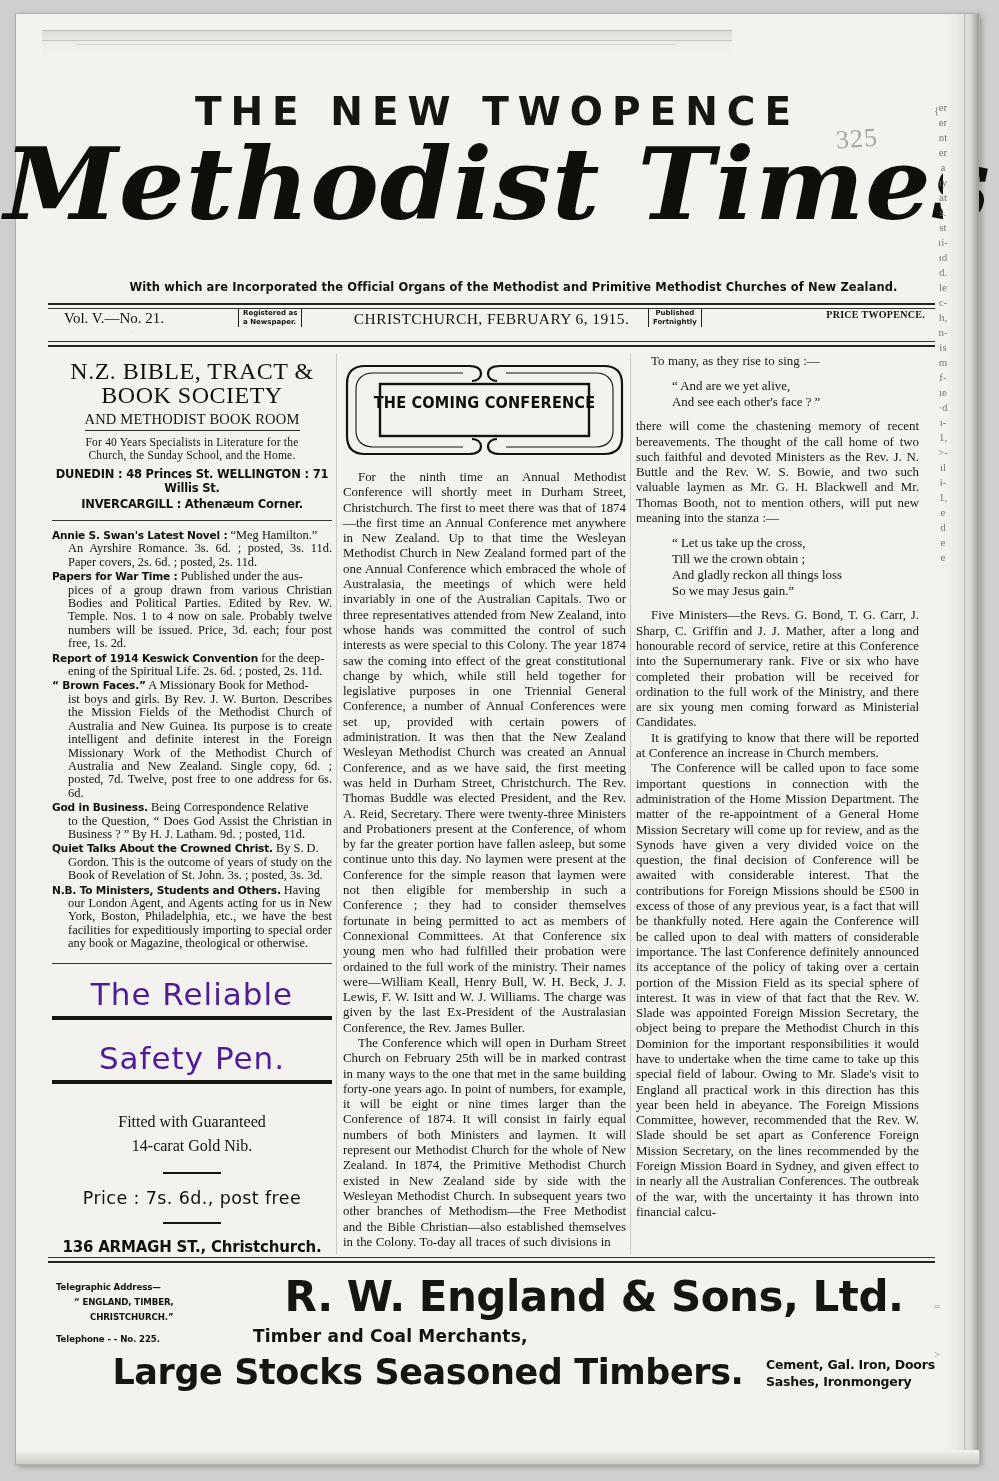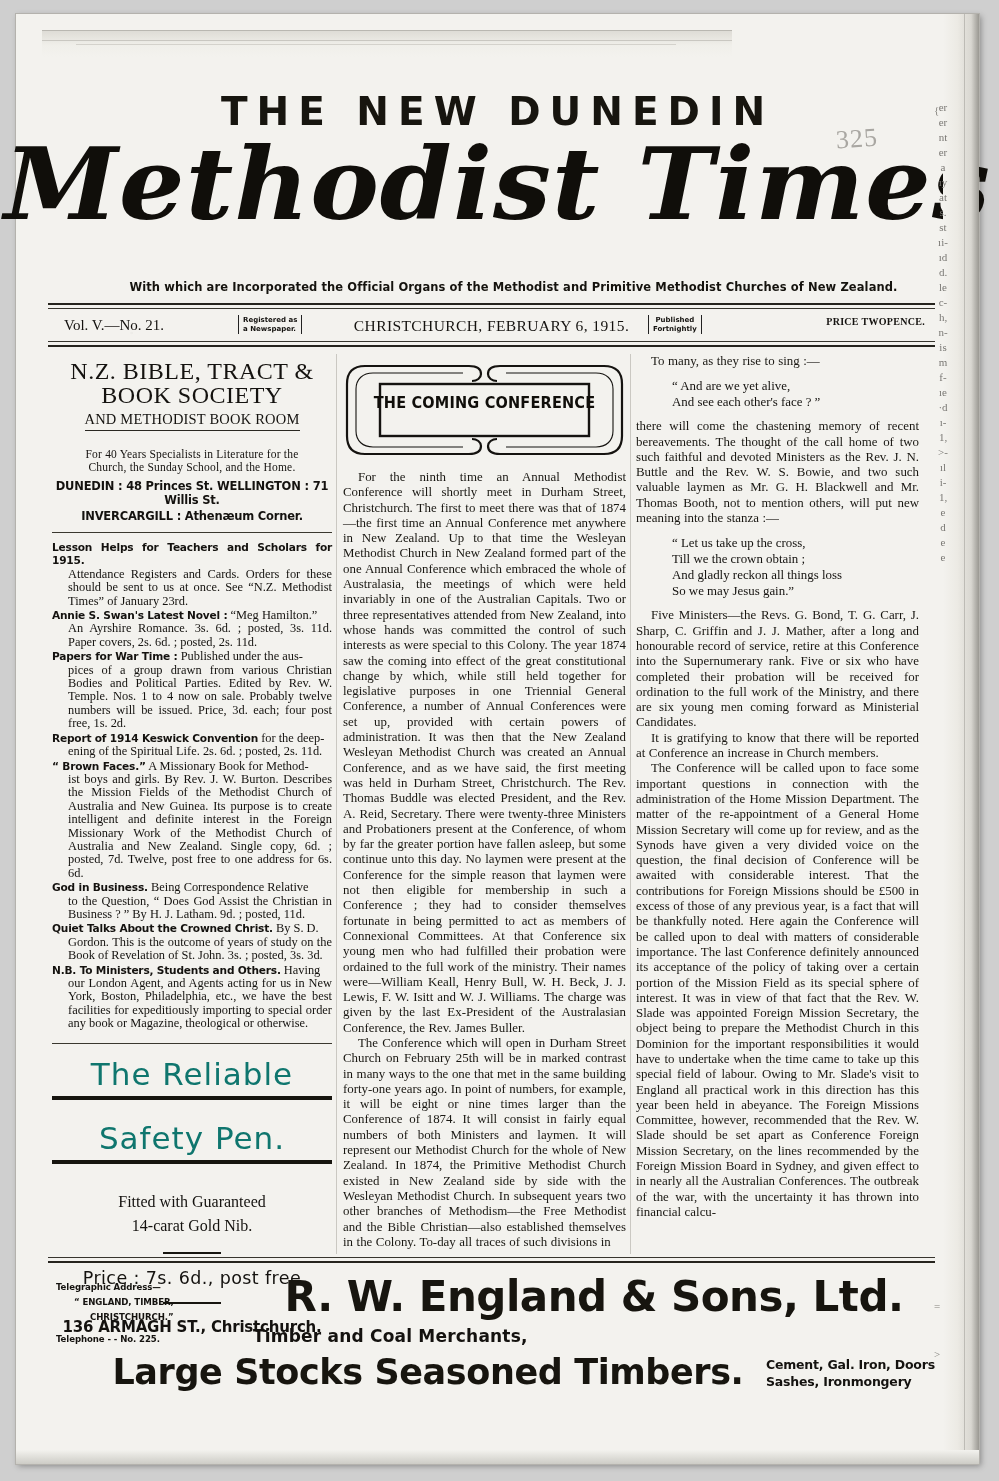--- a/index.html
+++ b/index.html
@@ -59,21 +59,21 @@
   }
   .mast-sub{
     position:absolute;left:16px;top:266px;width:963px;text-align:center;
     font-family:"DejaVu Sans",sans-serif;font-weight:700;font-size:11.5px;
     letter-spacing:.1px;color:#15130e;
   }
   .rule-thick{position:absolute;left:32px;width:887px;height:2px;background:#26241e;}
   .rule-thin{position:absolute;left:32px;width:887px;height:1px;background:#37352e;}
 
   
-  .volbar{position:absolute;left:32px;top:296px;width:887px;height:30px;}
+  .volbar{position:absolute;left:32px;top:289px;width:887px;height:30px;}
   .volbar .vol{position:absolute;left:16px;top:7px;font-size:15px;font-family:"Liberation Serif",serif;}
   .volbar .reg{position:absolute;left:190px;top:5px;font-family:"DejaVu Sans",sans-serif;
     font-size:7px;line-height:8.5px;font-weight:700;border-left:1px solid #222;border-right:1px solid #222;
     padding:1px 4px;}
   .volbar .city{position:absolute;left:50%;top:7px;transform:translateX(-50%);
     font-size:15.5px;letter-spacing:.4px;font-family:"Liberation Serif",serif;}
   .volbar .pub{position:absolute;left:600px;top:5px;font-family:"DejaVu Sans",sans-serif;
     font-size:7px;line-height:8.5px;font-weight:700;border-left:1px solid #222;border-right:1px solid #222;
     padding:1px 4px;text-align:center;}
   .volbar .price{position:absolute;right:10px;top:6px;font-size:10px;font-weight:700;
@@ -87,38 +87,38 @@
   .col-rule{position:absolute;top:340px;width:1px;height:900px;background:#cac8c2;}
 
   
   .ad-title{font-family:"Liberation Serif",serif;font-size:24px;line-height:26px;
     text-align:center;letter-spacing:.5px;margin-top:4px;}
   .ad-sub{font-family:"Liberation Serif",serif;font-size:14.5px;text-align:center;
     letter-spacing:.2px;margin-top:3px;padding-bottom:2px;border-bottom:1px solid #2a2822;
     display:inline-block;}
   .ad-sub-wrap{text-align:center;}
   .ad-smallcaps{font-family:"Liberation Serif",serif;font-size:11.5px;text-align:center;
-    margin-top:17px;line-height:13px;letter-spacing:.2px;}
+    margin-top:5px;line-height:13px;letter-spacing:.2px;}
   .ad-city{font-family:"DejaVu Sans",sans-serif;font-weight:700;font-size:11.5px;
     text-align:center;margin-top:5px;letter-spacing:-.2px;}
   .ad-city2{font-family:"DejaVu Sans",sans-serif;font-weight:700;font-size:11.5px;
     text-align:center;margin-top:2px;letter-spacing:-.2px;}
   .hr-sm{height:1px;background:#3a382f;margin:9px 0 8px 0;}
 
   .bookitem{font-family:"Liberation Serif",serif;font-size:12.4px;line-height:13.4px;
     text-align:justify;margin-bottom:1px;text-indent:0;}
   .bookitem .bt{font-family:"DejaVu Sans",sans-serif;font-weight:700;font-size:10.6px;
     letter-spacing:-.2px;}
   .bookitem .bd{display:block;padding-left:16px;margin-top:0;}
   .bookitem .inl{display:inline;}
 
   
   .pen{margin-top:12px;}
   .pen-l1,.pen-l2{font-family:"DejaVu Sans",sans-serif;font-size:31px;letter-spacing:1px;
-    text-align:center;border-bottom:4px solid #17150f;padding-bottom:4px;color:#0f766e;}
+    text-align:center;border-bottom:4px solid #17150f;padding-bottom:4px;color:#4c1d95;}
   .pen-l2{margin-top:20px;}
   .pen-fit{font-family:"Liberation Serif",serif;font-size:16px;text-align:center;
     margin-top:26px;line-height:24px;}
   .pen-dash{width:58px;height:2px;background:#17150f;margin:14px auto;}
   .pen-price{font-family:"DejaVu Sans",sans-serif;font-size:17.5px;text-align:center;
     letter-spacing:.4px;}
   .pen-firm{font-family:"Liberation Serif",serif;font-size:27px;text-align:center;
     letter-spacing:1px;margin-top:12px;}
   .pen-addr{font-family:"DejaVu Sans",sans-serif;font-weight:700;font-size:15px;
     text-align:center;margin-top:6px;letter-spacing:-.2px;}
@@ -176,21 +176,21 @@
 <div id="scan">
   <div id="paper">
 
     <div class="edge-stack"></div>
     <div class="edge-stack2"></div>
 
     <div id="content">
 
       <div class="pagenum">325</div>
 
-      <div class="mast-top">THE NEW DUNEDIN</div>
+      <div class="mast-top">THE NEW TWOPENCE</div>
       <div class="mast-main">Methodist Times</div>
       <div class="mast-sub">With which are Incorporated the Official Organs of the Methodist and Primitive Methodist Churches of New Zealand.</div>
 
       <div class="rule-thick" style="top:289px"></div>
       <div class="rule-thin" style="top:294px"></div>
 
       <div class="volbar">
         <div class="vol">Vol. V.—No. 21.</div>
         <div class="reg">
           <div>Registered as</div>
@@ -218,24 +218,20 @@
           <div class="ad-sub-wrap"><span class="ad-sub">AND METHODIST BOOK ROOM</span></div>
           <div class="ad-smallcaps">For 40 Years Specialists in Literature for the</div>
           <div class="ad-smallcaps" style="margin-top:0">Church, the Sunday School, and the Home.</div>
           <div class="ad-city">DUNEDIN : 48 Princes St.    WELLINGTON : 71 Willis St.</div>
           <div class="ad-city2">INVERCARGILL : Athenæum Corner.</div>
         </div>
 
         <div class="hr-sm"></div>
 
         <div>
-          <div class="bookitem">
-            <span class="bt">Lesson Helps for Teachers and Scholars for 1915.</span>
-            <span class="bd">Attendance Registers and Cards. Orders for these should be sent to us at once. See “N.Z. Methodist Times” of January 23rd.</span>
-          </div>
           <div class="bookitem">
             <span class="bt">Annie S. Swan's Latest Novel :</span>
             <span class="inl">“Meg Hamilton.”</span>
             <span class="bd">An Ayrshire Romance. 3s. 6d. ; posted, 3s. 11d. Paper covers, 2s. 6d. ; posted, 2s. 11d.</span>
           </div>
           <div class="bookitem">
             <span class="bt">Papers for War Time :</span>
             <span class="inl">Published under the aus-</span>
             <span class="bd">pices of a group drawn from various Christian Bodies and Political Parties. Edited by Rev. W. Temple. Nos. 1 to 4 now on sale. Probably twelve numbers will be issued. Price, 3d. each; four post free, 1s. 2d.</span>
           </div>

